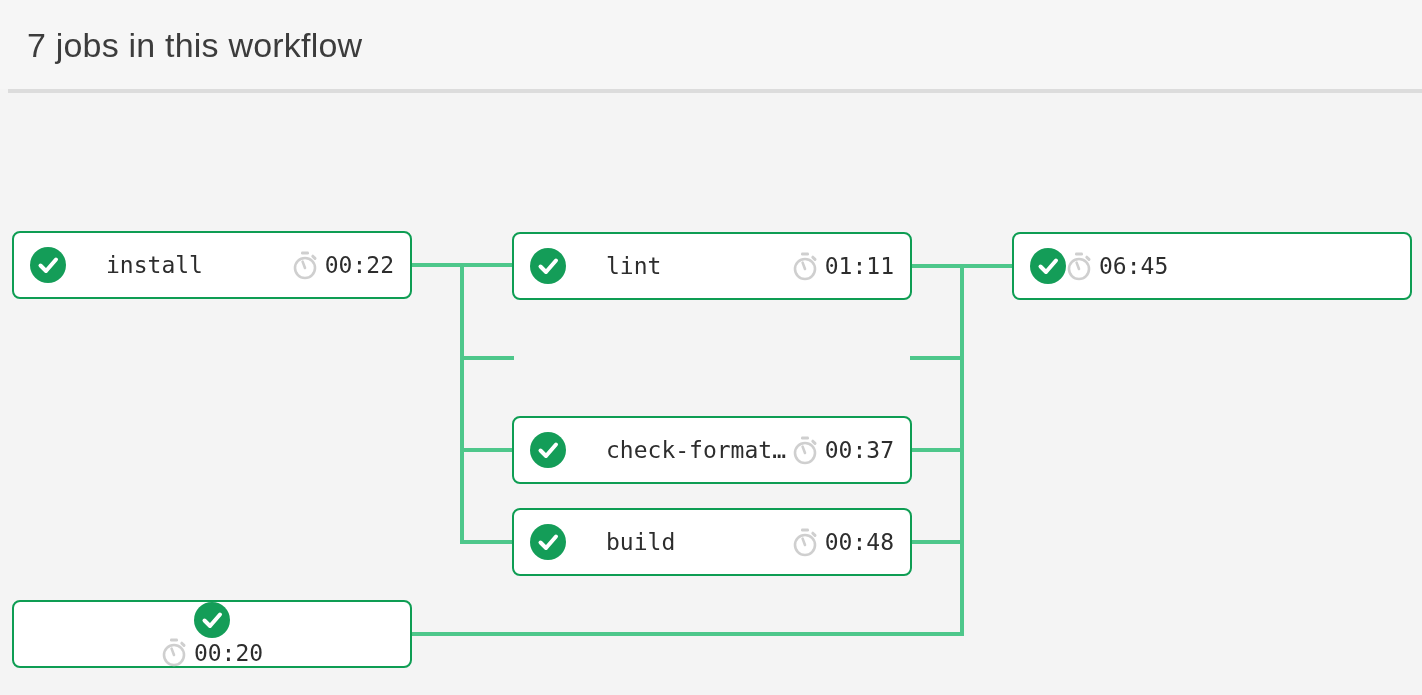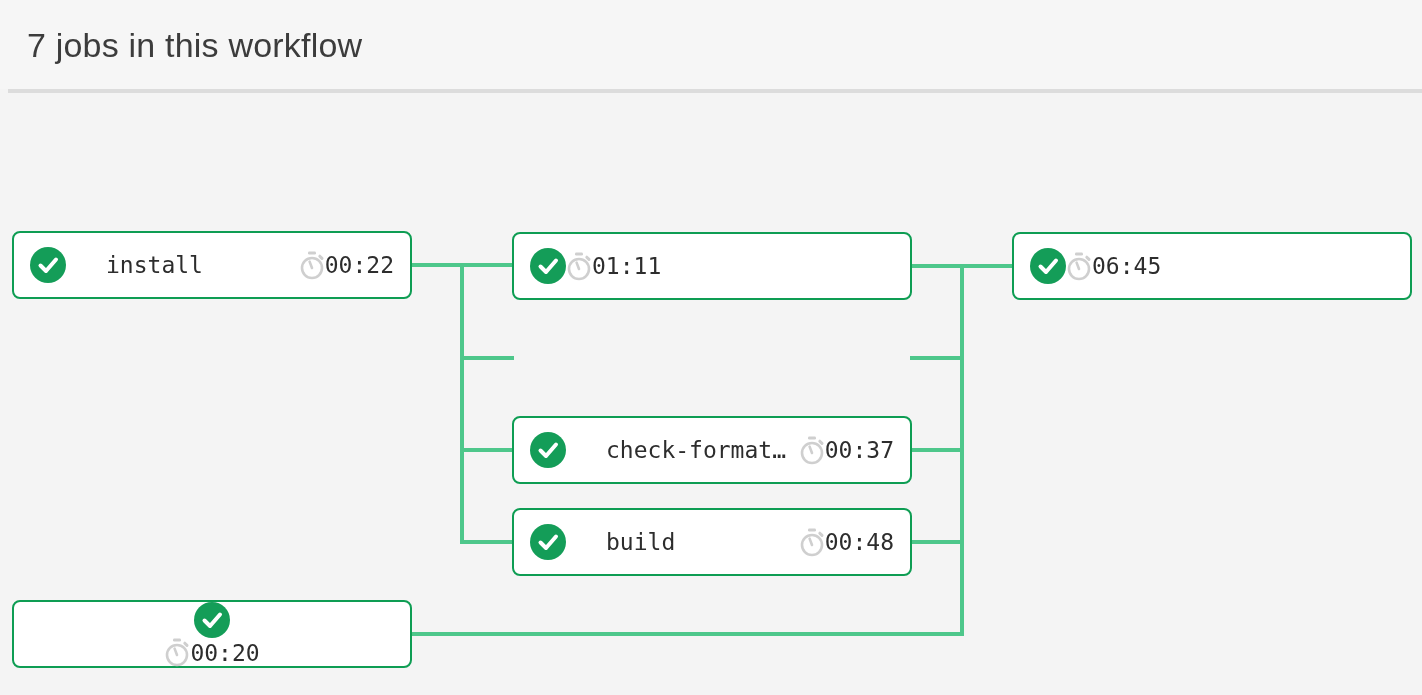--- a/index.html
+++ b/index.html
@@ -63,21 +63,21 @@
   .job-name {
     font-family: "DejaVu Sans Mono", "Liberation Mono", monospace;
     font-size: 23px;
     color: var(--text-dark);
     margin-left: 40px;
     flex: 1 1 auto;
     white-space: nowrap;
     overflow: hidden;
     min-width: 0;
   }
-  .right-group { display: flex; align-items: center; flex: none; }
+  .right-group { display: flex; align-items: center; gap: 7px; flex: none; }
   .timer-icon { width: 26px; height: 29px; color: var(--timer-gray); display: block; }
   .timer-icon svg { display: block; width: 100%; height: 100%; }
   .job-time {
     font-family: "DejaVu Sans Mono", "Liberation Mono", monospace;
     font-size: 23px;
     color: var(--text-dark);
     white-space: nowrap;
   }
 </style>
 </head>
@@ -125,20 +125,21 @@
       </span>
     </div>
 
     <div class="card" style="left:512px; top:139px;">
       <span class="check-icon">
         <svg viewBox="0 0 36 36">
             <circle cx="18" cy="18" r="18" fill="currentColor"></circle>
             <path d="M10.5 18.5 L16 24 L26 12.5" stroke="#ffffff" stroke-width="4" fill="none" stroke-linecap="round" stroke-linejoin="round"></path>
           </svg>
       </span>
+      <span class="job-name">lint</span>
       <span class="right-group">
         <span class="timer-icon">
           <svg viewBox="0 0 26 29">
               <rect x="9" y="0.6" width="8" height="3" rx="1.4" fill="currentColor"></rect>
               <line x1="20.8" y1="5.2" x2="23" y2="7.4" stroke="currentColor" stroke-width="3" stroke-linecap="round"></line>
               <circle cx="13" cy="17" r="10" fill="none" stroke="currentColor" stroke-width="2.6"></circle>
               <line x1="13" y1="17" x2="10.6" y2="10.6" stroke="currentColor" stroke-width="2.6" stroke-linecap="round"></line>
             </svg>
         </span>
         <span class="job-time">01:11</span>

